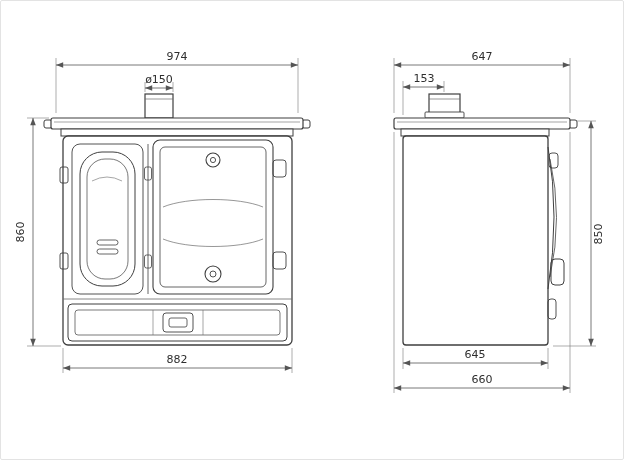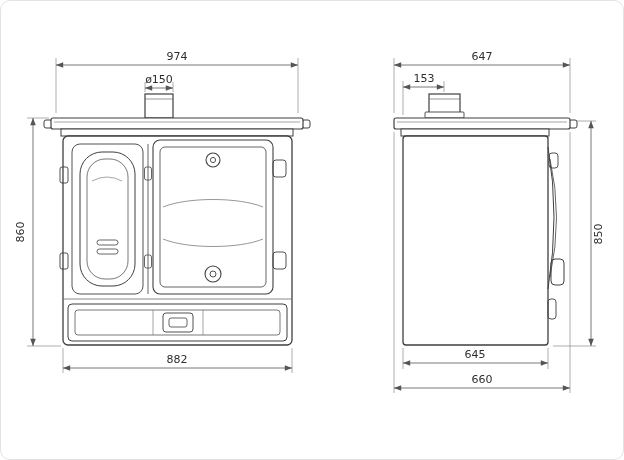--- a/index.html
+++ b/index.html
@@ -7,21 +7,21 @@
     padding: 0;
     background: #ffffff;
     font-family: "DejaVu Sans", "Liberation Sans", sans-serif;
   }
   .canvas {
     position: relative;
     width: 624px;
     height: 460px;
     background: #ffffff;
     border: 1px solid #e3e3e3;
-    border-radius: 10px;
+    border-radius: 2px;
     box-sizing: border-box;
     overflow: hidden;
   }
   svg { display: block; }
   .obj   { stroke: #3f3f3f; fill: none; }
   .obj-f { stroke: #3f3f3f; fill: #ffffff; }
   .thin  { stroke: #6a6a6a; fill: none; }
   .dimln { stroke: #555555; fill: none; stroke-width: 0.8; }
   .ext   { stroke: #777777; fill: none; stroke-width: 0.6; }
   .dim-text {

